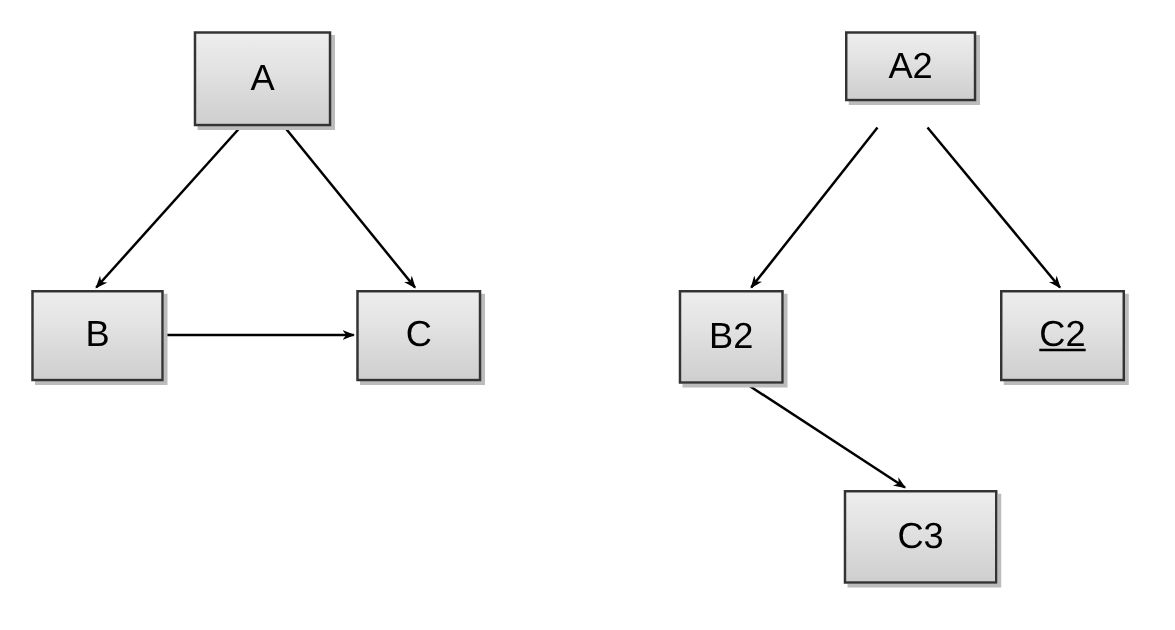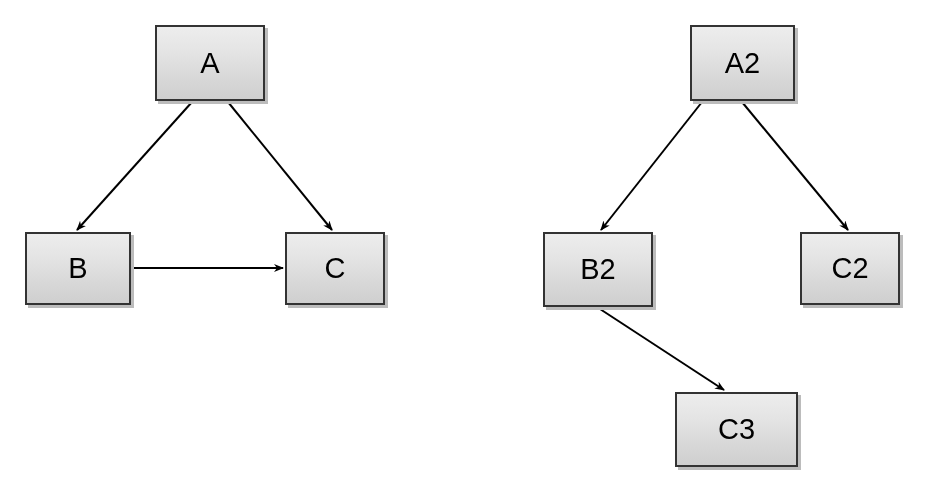--- a/index.html
+++ b/index.html
@@ -69,27 +69,27 @@
   <div id="node-layer">
       <div class="node" style="left: 155px; top: 25px; width: 110px; height: 76px;">
         <span class="node-label">A</span>
       </div>
       <div class="node" style="left: 25px; top: 232px; width: 106px; height: 73px;">
         <span class="node-label">B</span>
       </div>
       <div class="node" style="left: 285px; top: 232px; width: 100px; height: 73px;">
         <span class="node-label">C</span>
       </div>
-      <div class="node" style="left: 690px; top: 25px; width: 105px; height: 76px;">
+      <div class="node" style="left: 676px; top: 25px; width: 105px; height: 56px;">
         <span class="node-label">A2</span>
       </div>
-      <div class="node" style="left: 543px; top: 232px; width: 110px; height: 75px;">
+      <div class="node" style="left: 543px; top: 232px; width: 84px; height: 75px;">
         <span class="node-label">B2</span>
       </div>
-      <div class="node" style="left: 800px; top: 232px; width: 100px; height: 73px;">
+      <div class="node" style="left: 800px; top: 232px; width: 100px; height: 73px; text-decoration: underline;">
         <span class="node-label">C2</span>
       </div>
       <div class="node" style="left: 675px; top: 392px; width: 123px; height: 75px;">
         <span class="node-label">C3</span>
       </div>
     </div>
 
 </div>
 
 </body></html>

